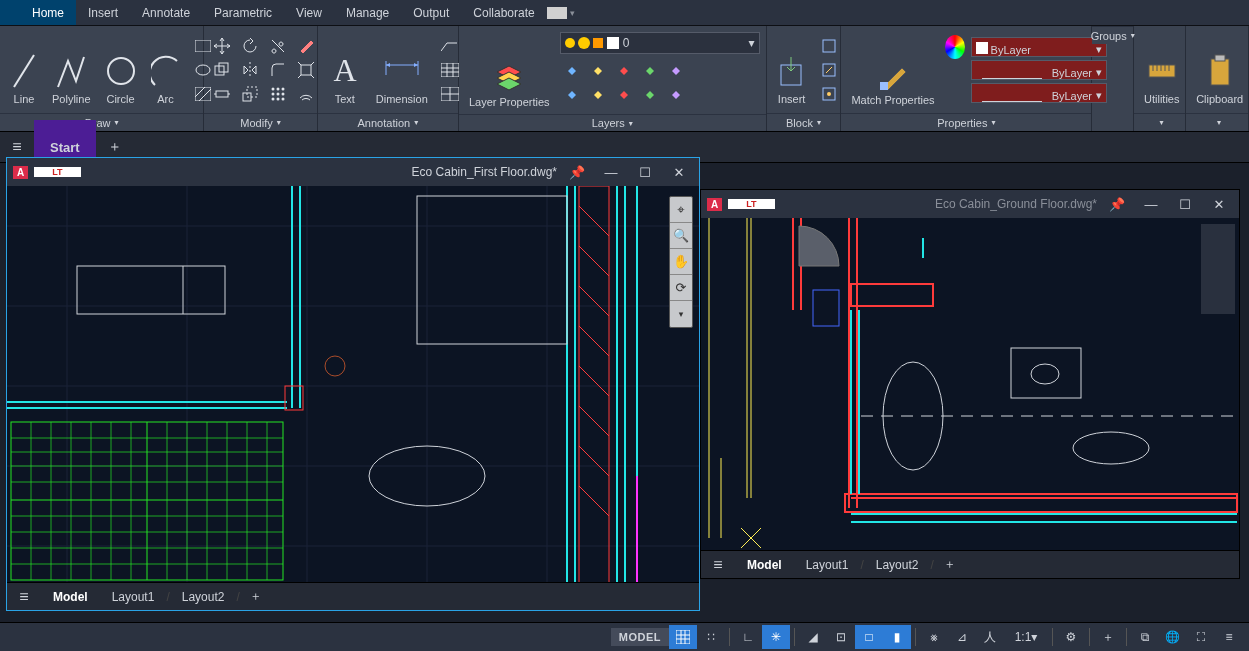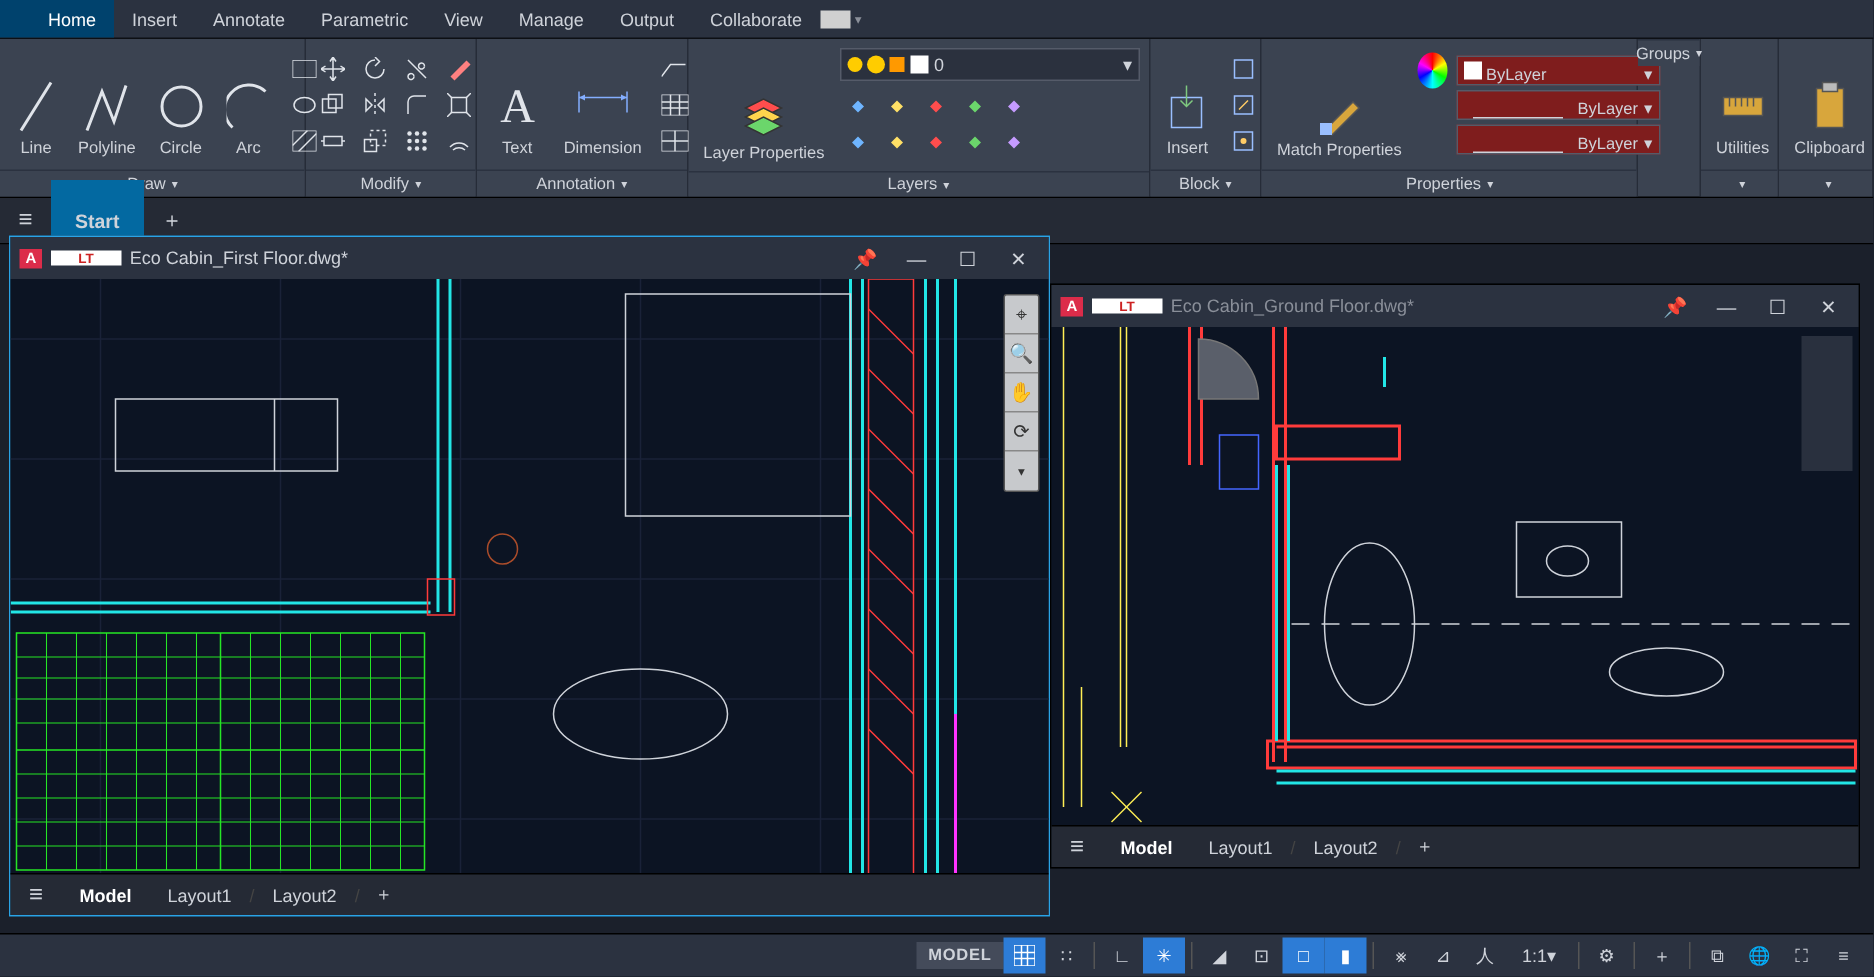--- a/index.html
+++ b/index.html
@@ -35,31 +35,31 @@
 
 .prop-dd { background: #7f1d1d; border:1px solid #555b69; height:20px; width:136px; display:flex; align-items:flex-end; padding:0 4px; gap:4px; font-size:11px; color:#cfd3da; justify-content: space-between; }
 .prop-dd .line { flex:1; height:1px; background:#cfd3da; margin:0 6px;}
 .prop-dd .sw { width:12px; height:12px; background:#fff; display:inline-block; }
 .prop-col { display:flex; flex-direction:column; gap:3px; }
 .color-wheel { width:24px; height:24px; border-radius:50%; background: conic-gradient(red,yellow,lime,cyan,blue,magenta,red); }
 
 
 .dtabstrip { height: 31px; background: #252a35; display:flex; align-items:center; border-bottom: 1px solid #000; }
 .dtabstrip .ham { width: 34px; display:flex; align-items:center; justify-content:center; font-size:16px; cursor:pointer; }
-.dtabstrip .start { background:#0369a1; padding:20px 16px; border-radius:0; cursor:pointer; font-weight:600; font-size:13px; }
+.dtabstrip .start { background:#4c1d95; padding:20px 16px; border-radius:0; cursor:pointer; font-weight:600; font-size:13px; }
 .dtabstrip .plus { padding:4px 12px; cursor:pointer; font-size:14px; }
 
 
 .workspace { position:absolute; top:163px; left:0; right:0; bottom:29px; background:#1b202b; }
 .docwin { position:absolute; border:1px solid #000; background:#0c1423; display:flex; flex-direction:column; }
 .docwin.active { border:1px solid #2aa3e6; }
 .docwin .titlebar { height:28px; background:#2b3240; display:flex; align-items:center; padding:0 6px; gap:6px; }
 .docwin .titlebar .logo { background:#dc2c4a; color:#fff; font-weight:bold; font-size:10px; padding:1px 4px; }
 .docwin .titlebar .ltb { background:#fff; color:#c22; font-size:9px; padding:0 18px; font-weight:bold; }
-.docwin .titlebar .title { flex:1; text-align:left; font-size:12px; }
+.docwin .titlebar .title { flex:1; text-align:right; font-size:12px; }
 .docwin .titlebar .wbtn { width:28px; text-align:center; cursor:pointer; font-size:13px; }
 .docwin .canvas { flex:1; position:relative; background:#0c1423; overflow:hidden; }
 .docwin .ltabstrip { height:28px; background:#252a35; display:flex; align-items:center; border-top:1px solid #000; }
 .docwin .ltabstrip .ham { width:34px; text-align:center; font-size:16px; cursor:pointer; }
 .docwin .ltabstrip .ltab { padding:5px 12px; cursor:pointer; font-size:12px; }
 .docwin .ltabstrip .ltab.active { font-weight:600; color:#fff; }
 .docwin .ltabstrip .sep { color:#444; }
 .docwin .ltabstrip .plus { padding:4px 10px; cursor:pointer; }
 
 .navbar-vert { position:absolute; right:6px; top:10px; width:24px; background:#c7c9cc; border:1px solid #555; border-radius:2px; display:flex; flex-direction:column; }

